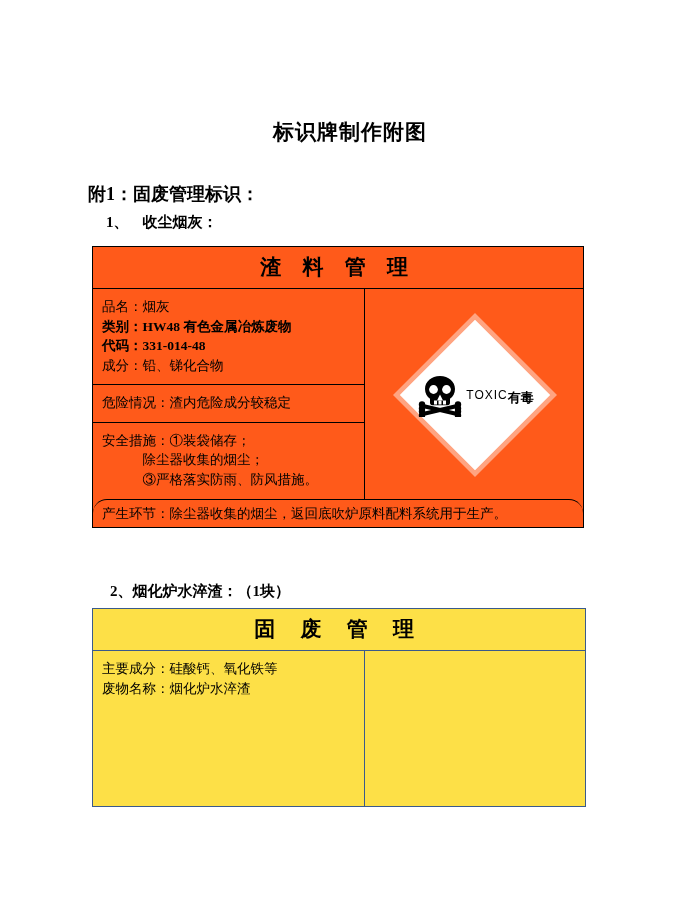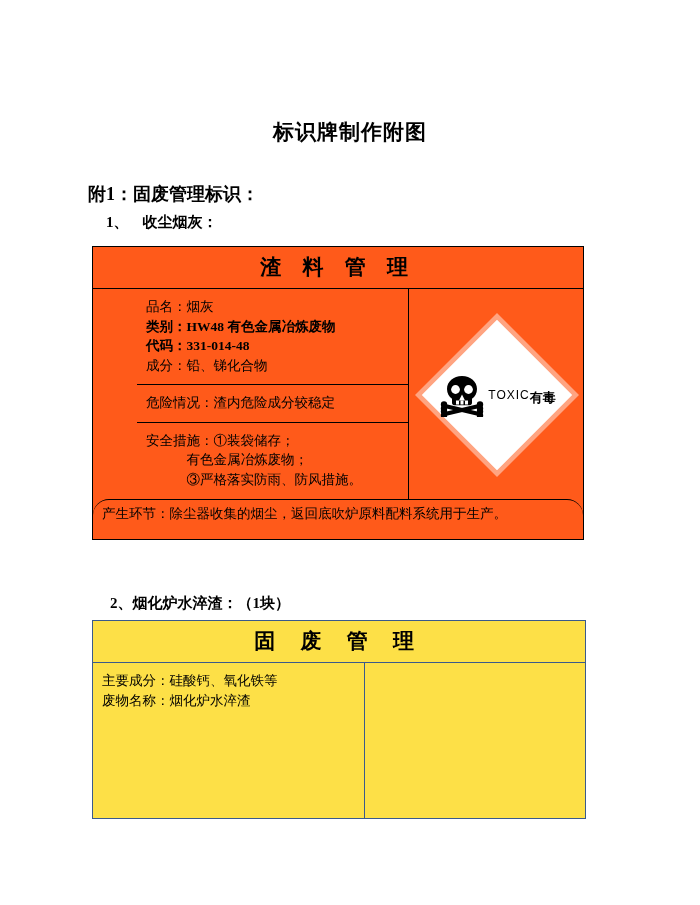--- a/index.html
+++ b/index.html
@@ -58,21 +58,20 @@
     text-align: center;
     font-size: 21px;
     font-weight: bold;
     letter-spacing: 8px;
     padding: 6px 0 7px;
     border-bottom: 1px solid #000;
   }
   .sign-body {
     display: flex;
     align-items: stretch;
-    padding-left: 44px;
   }
   .sign-left {
     flex: 0 0 272px;
     border-right: 1px solid #000;
     box-sizing: border-box;
   }
   .sign-right {
     flex: 1 1 auto;
     position: relative;
     display: flex;
@@ -84,21 +83,21 @@
     font-size: 13.5px;
     line-height: 1.45;
     border-bottom: 1px solid #000;
   }
   .cellblock:last-child { border-bottom: none; }
   .cellblock .ln { white-space: pre; }
   .bold { font-weight: bold; }
 
   .sign-bottom {
     border-top: 1px solid #000;
-    padding: 4px 9px 16px;
+    padding: 4px 9px 4px;
     font-size: 13.5px;
     line-height: 1.45;
     border-radius: 16px;
   }
 
   
   .diamond-wrap {
     width: 150px;
     height: 150px;
     position: relative;
@@ -197,21 +196,21 @@
           <div class="ln bold">代码：331-014-48</div>
           <div class="ln">成分：铅、锑化合物</div>
         </div>
 
         <div class="cellblock">
           <div class="ln">危险情况：渣内危险成分较稳定</div>
         </div>
 
         <div class="cellblock">
           <div class="ln">安全措施：①装袋储存；</div>
-          <div class="ln">            有色金属冶炼废物；</div>
+          <div class="ln">            除尘器收集的烟尘；</div>
           <div class="ln">            ③严格落实防雨、防风措施。</div>
         </div>
 
       </div>
 
       <div class="sign-right">
         <div class="diamond-wrap">
           <div class="diamond"></div>
           <div class="diamond-inner">
             <div class="skull">

